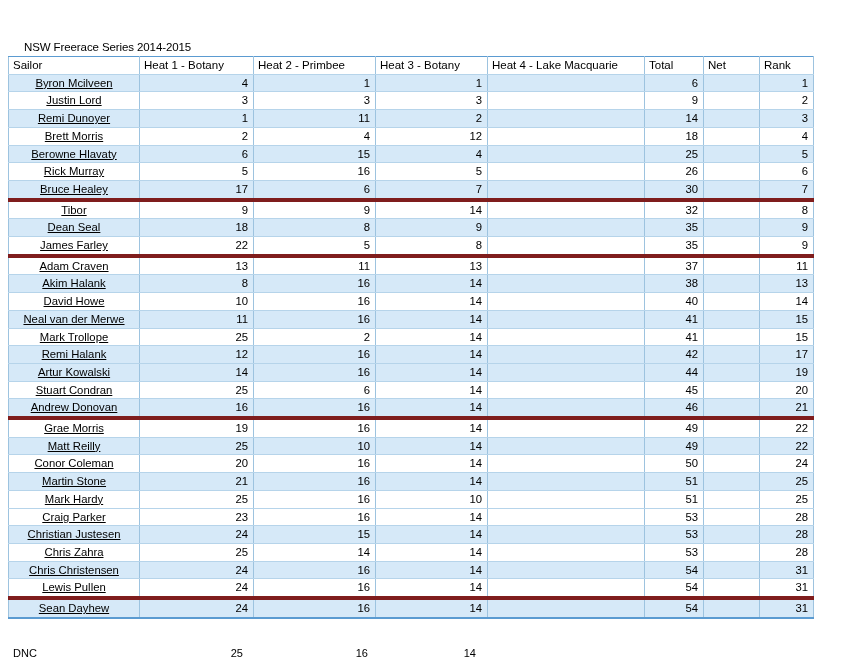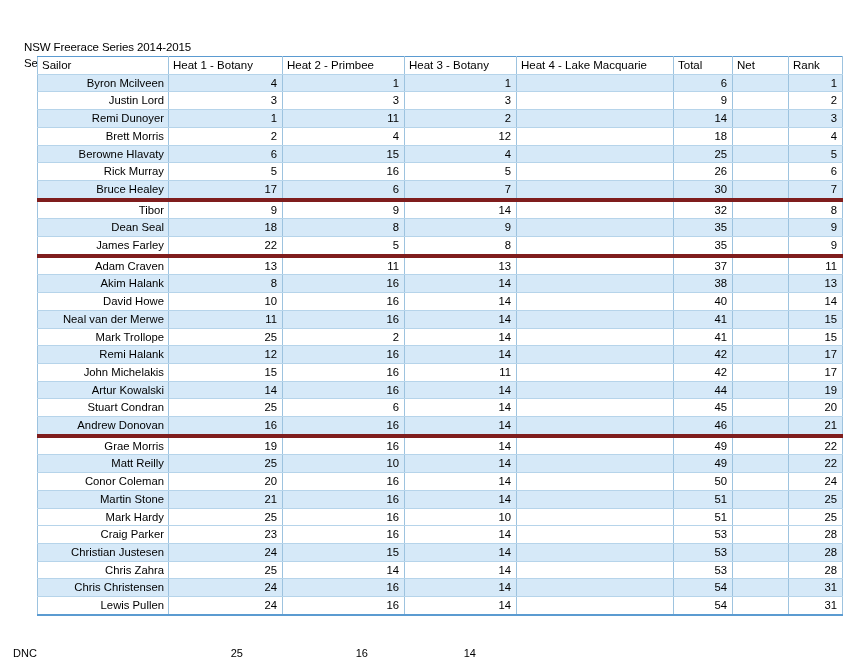--- a/index.html
+++ b/index.html
@@ -36,21 +36,20 @@
     white-space: nowrap;
     letter-spacing: -0.1px;
   }
 
   
   .grid-wrap {
     position: absolute;
     left: 8px;
     top: 56px;
     width: 805px;
-    margin-left: 29px;
   }
   table.grid {
     border-collapse: collapse;
     table-layout: fixed;
     width: 805px;
     font-size: 11.3px;
   }
   table.grid col.c-sailor { width: 131px; }
   table.grid col.c-heat1  { width: 114px; }
   table.grid col.c-heat2  { width: 122px; }
@@ -93,21 +92,22 @@
     background: #D6E9F8;
   }
   tbody tr.plain td {
     background: #FFFFFF;
   }
   tbody td.num {
     text-align: right;
     padding-right: 5px;
   }
   tbody td.name {
-    text-align: right;
+    text-align: center;
+    text-decoration: underline;
   }
   tbody tr.sep td {
     border-bottom: 4px solid #7f1d1d;
   }
   tbody tr:last-child td {
     border-bottom: 2px solid #5B9BD1;
   }
 
   
   .dnc-row {
@@ -316,30 +316,20 @@
           <tr class="alt">
             <td class="name">Remi Halank</td>
             <td class="num">12</td>
             <td class="num">16</td>
             <td class="num">14</td>
             <td class="num"></td>
             <td class="num">42</td>
             <td class="num"></td>
             <td class="num">17</td>
           </tr>
-          <tr class="plain">
-            <td class="name">John Michelakis</td>
-            <td class="num">15</td>
-            <td class="num">16</td>
-            <td class="num">11</td>
-            <td class="num"></td>
-            <td class="num">42</td>
-            <td class="num"></td>
-            <td class="num">17</td>
-          </tr>
           <tr class="alt">
             <td class="name">Artur Kowalski</td>
             <td class="num">14</td>
             <td class="num">16</td>
             <td class="num">14</td>
             <td class="num"></td>
             <td class="num">44</td>
             <td class="num"></td>
             <td class="num">19</td>
           </tr>
@@ -448,20 +438,30 @@
             <td class="num">24</td>
             <td class="num">16</td>
             <td class="num">14</td>
             <td class="num"></td>
             <td class="num">54</td>
             <td class="num"></td>
             <td class="num">31</td>
           </tr>
           <tr class="plain sep">
             <td class="name">Lewis Pullen</td>
+            <td class="num">24</td>
+            <td class="num">16</td>
+            <td class="num">14</td>
+            <td class="num"></td>
+            <td class="num">54</td>
+            <td class="num"></td>
+            <td class="num">31</td>
+          </tr>
+          <tr class="alt">
+            <td class="name">Sean Dayhew</td>
             <td class="num">24</td>
             <td class="num">16</td>
             <td class="num">14</td>
             <td class="num"></td>
             <td class="num">54</td>
             <td class="num"></td>
             <td class="num">31</td>
           </tr>
         </tbody>
     </table>

